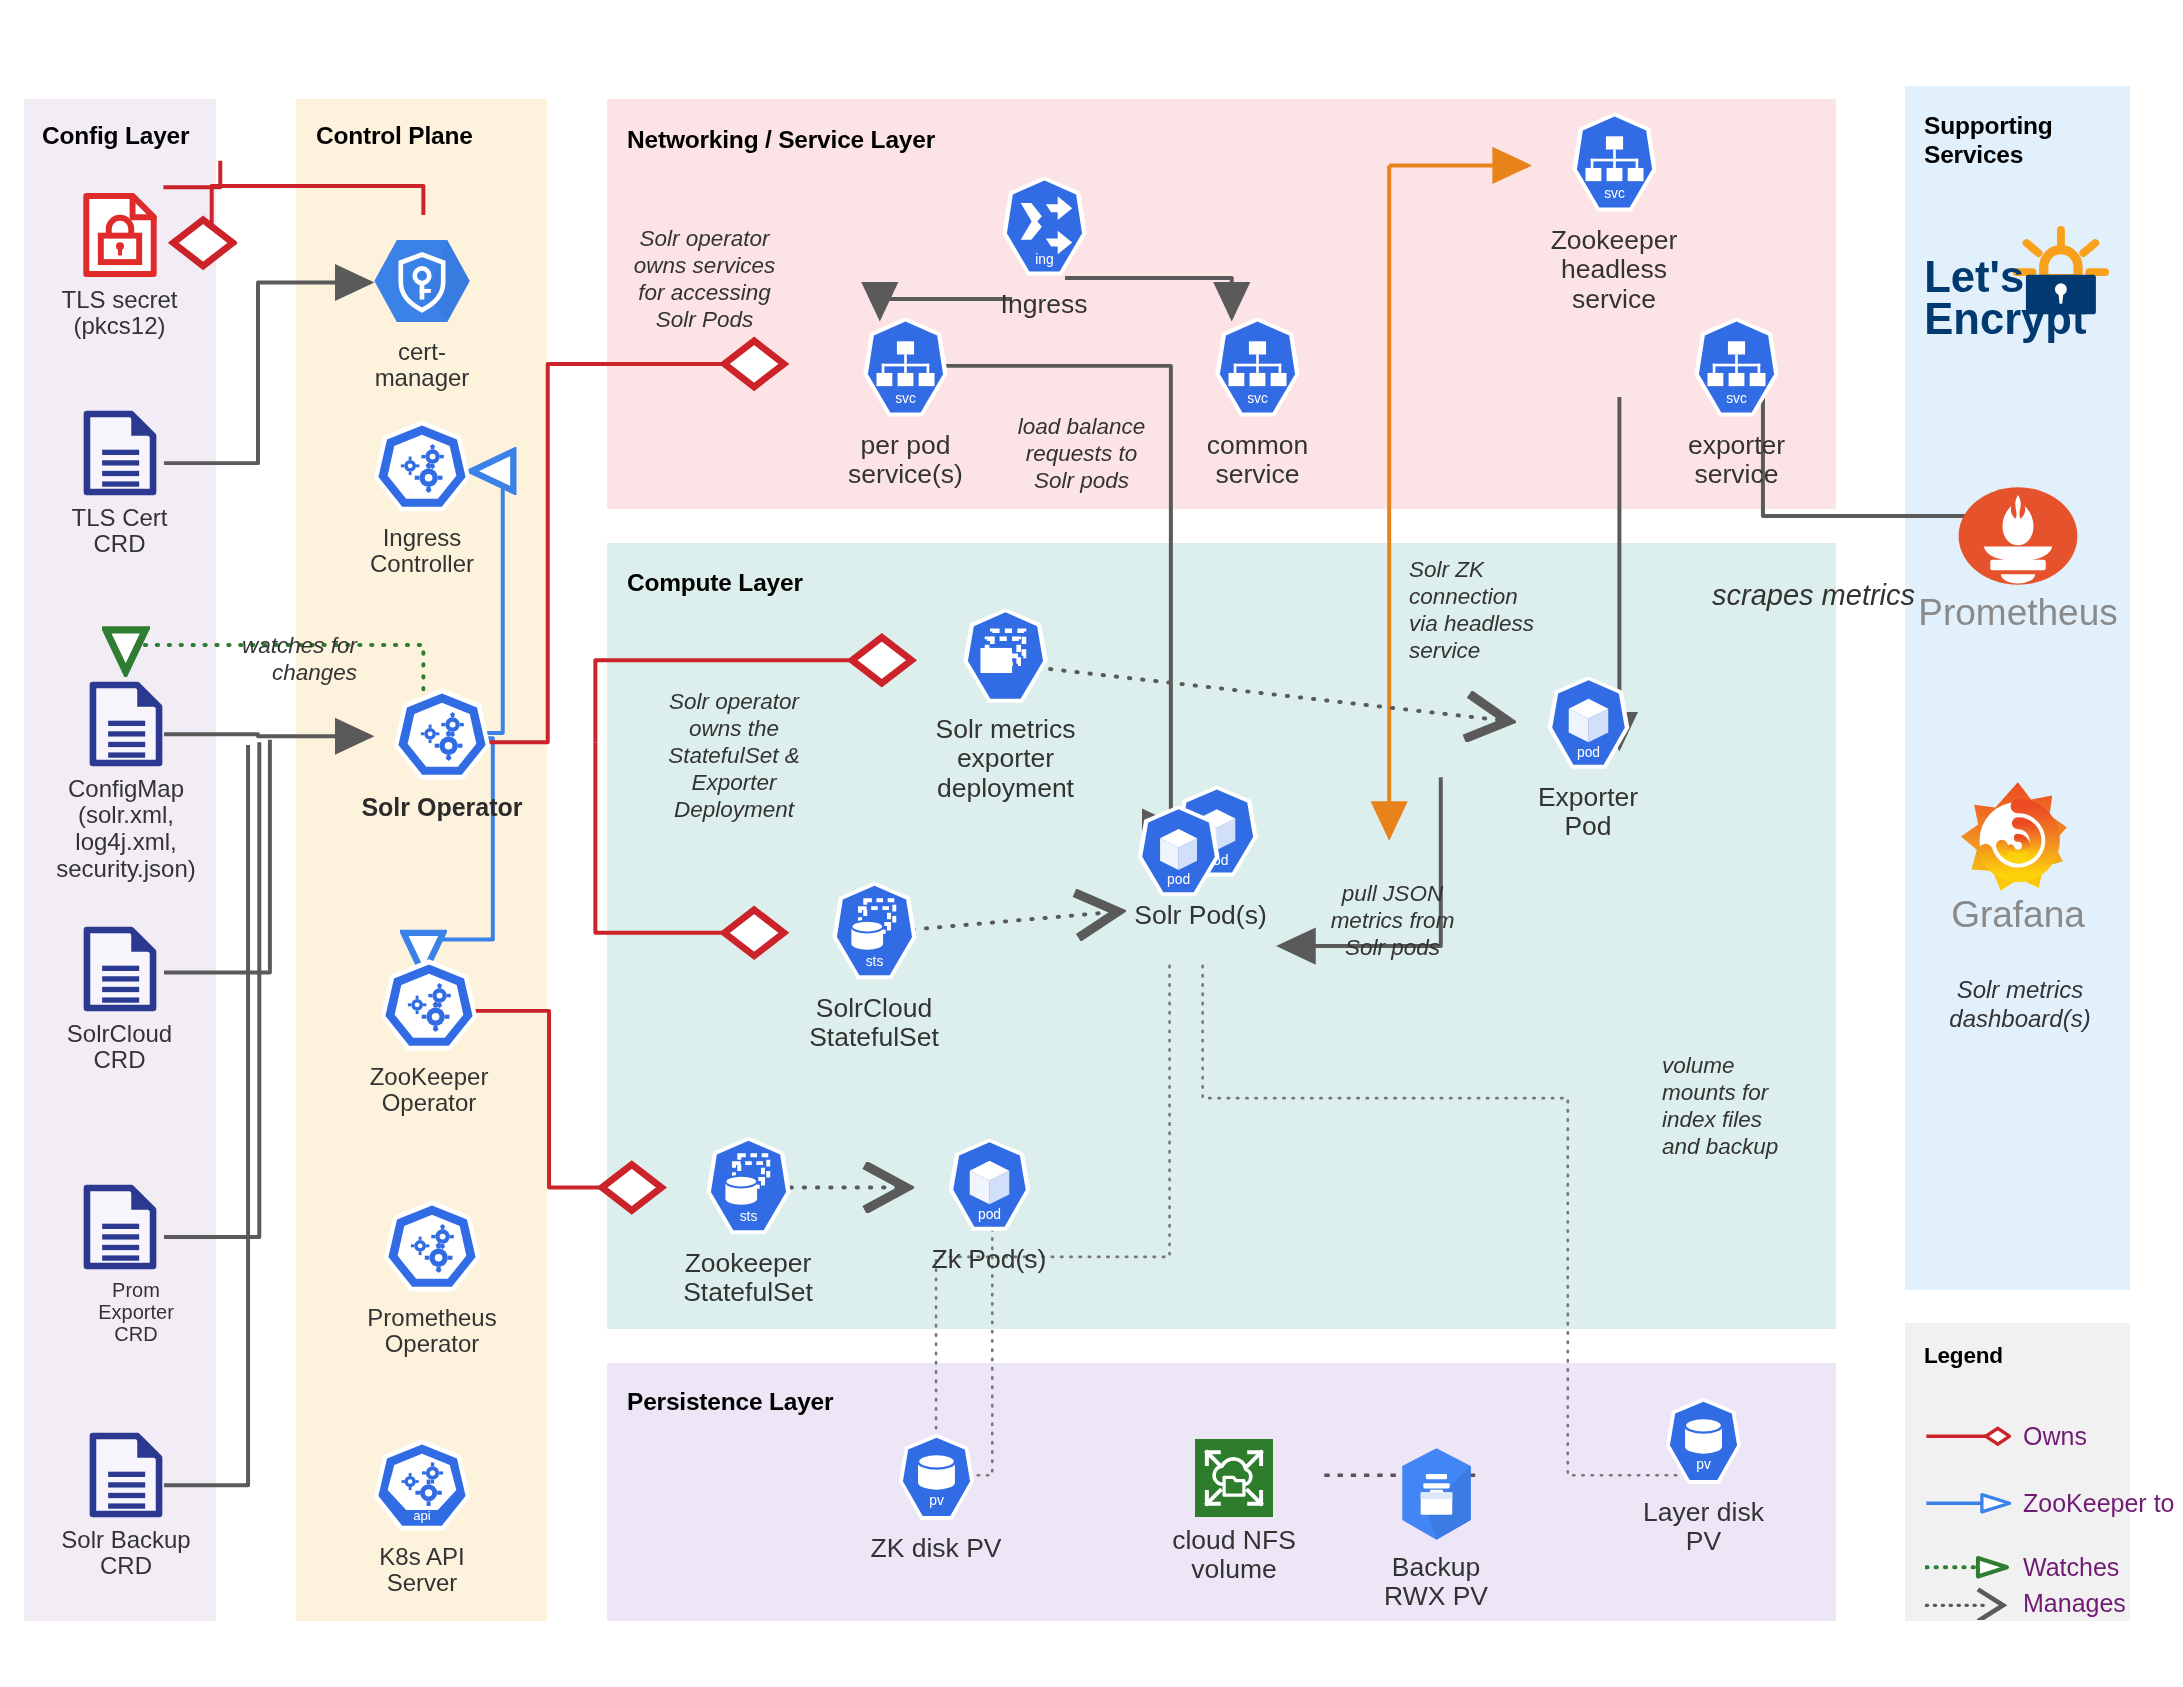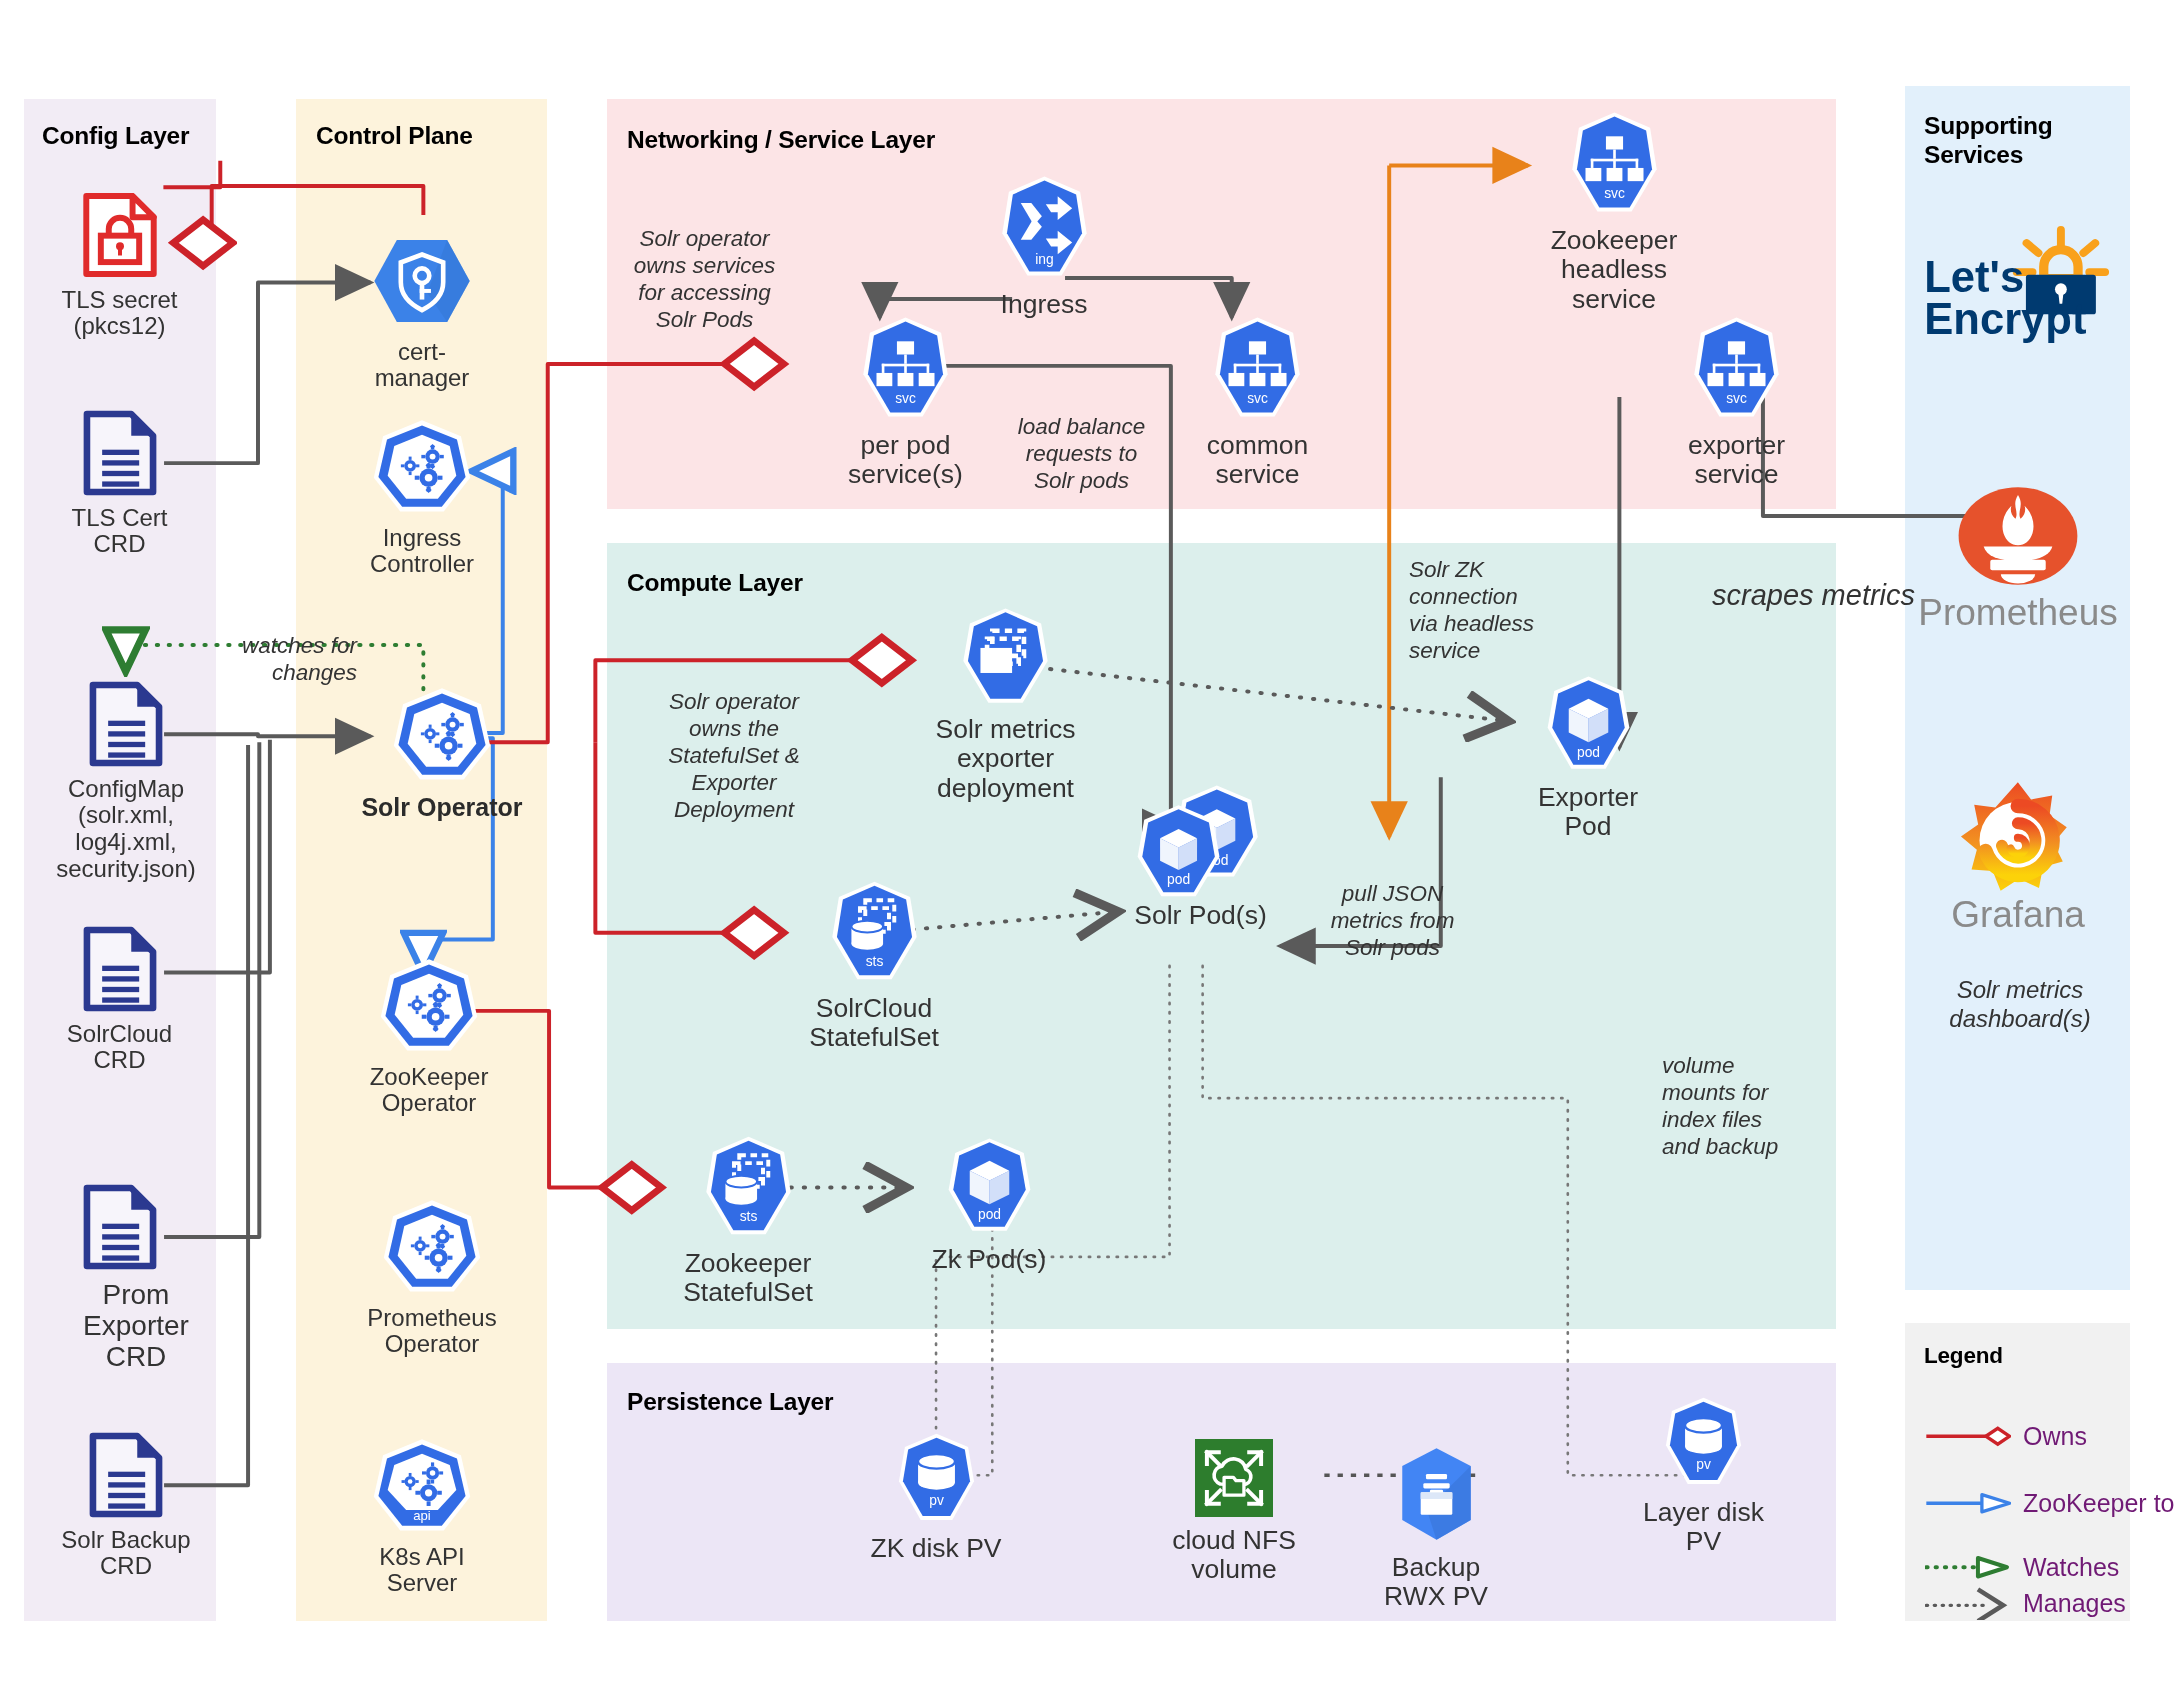--- a/index.html
+++ b/index.html
@@ -196,21 +196,21 @@
     <div class="glyph">
       <svg width="78" height="86" viewBox="0 0 118 130">
         <path d="M9,6 H76 L109,39 V124 H9 Z" fill="#f7f5fb" stroke="#2b3990" stroke-width="10" stroke-linejoin="round"></path>
         <path d="M76,6 L109,39 H76 Z" fill="#2b3990"></path>
         <rect x="32" y="60" width="56" height="8" fill="#2b3990"></rect>
         <rect x="32" y="76" width="56" height="8" fill="#2b3990"></rect>
         <rect x="32" y="92" width="56" height="8" fill="#2b3990"></rect>
         <rect x="32" y="108" width="56" height="8" fill="#2b3990"></rect>
       </svg>
     </div>
-    <div class="cap" style="font-size:28px;margin-left:33px;">Prom
+    <div class="cap" style="font-size:20px;margin-left:33px;">Prom
 Exporter
 CRD</div>
   </div>
 
   <div class="node" style="left:60px;top:1432px;width:132px;">
     <div class="glyph">
       <svg width="78" height="86" viewBox="0 0 118 130">
         <path d="M9,6 H76 L109,39 V124 H9 Z" fill="#f7f5fb" stroke="#2b3990" stroke-width="10" stroke-linejoin="round"></path>
         <path d="M76,6 L109,39 H76 Z" fill="#2b3990"></path>
         <rect x="32" y="60" width="56" height="8" fill="#2b3990"></rect>

